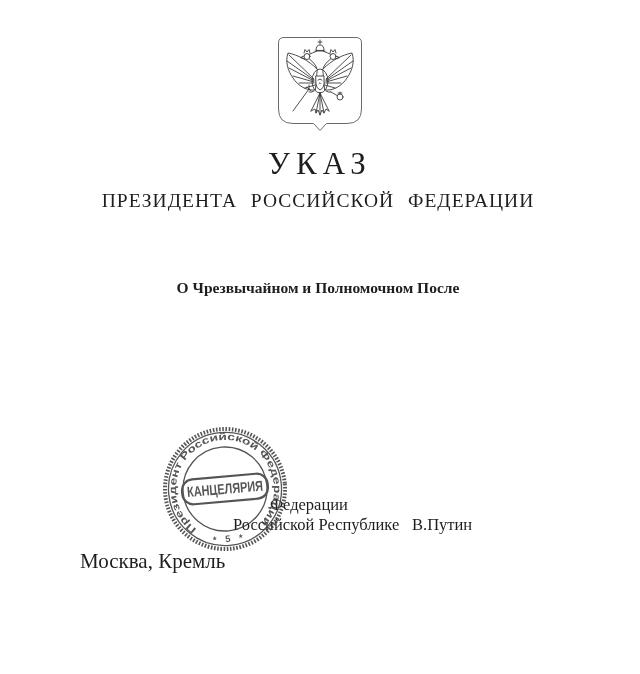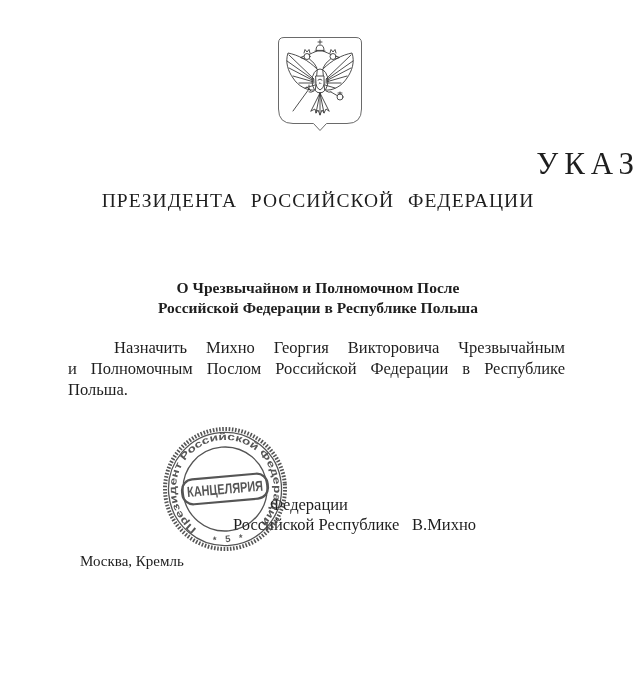--- a/index.html
+++ b/index.html
@@ -5,21 +5,21 @@
   html,body{margin:0;padding:0;background:#fff;}
   #page{
     position:relative;width:640px;height:674px;background:#ffffff;
     font-family:"Liberation Serif","DejaVu Serif",serif;color:#1e1e1e;
     overflow:hidden;
   }
   
   #emblem{position:absolute;left:278px;top:37px;width:84px;height:100px;}
   
   #decree-title{
-    position:absolute;left:0;top:146px;width:640px;text-align:right;
+    position:absolute;left:0;top:146px;width:640px;text-align:center;
     font-size:31px;letter-spacing:6px;font-weight:400;
   }
   #decree-subtitle{
     position:absolute;left:0;top:190px;width:636px;text-align:center;
     font-size:19.5px;letter-spacing:1px;word-spacing:8px;
   }
   
   #decree-heading{
     position:absolute;left:0;top:278px;width:636px;text-align:center;
     font-weight:bold;font-size:15.5px;line-height:20px;
@@ -37,21 +37,21 @@
   #sig-line2{left:233px;top:515px;}
   #sig-name{left:412px;top:515px;}
   
   #stamp{
     position:absolute;left:157px;top:421px;width:136px;height:136px;
     transform:rotate(-5deg);opacity:0.87;
     font-family:"Liberation Sans","DejaVu Sans",sans-serif;
   }
   
   #footer{
-    position:absolute;left:80px;top:551px;font-size:15px;line-height:21px;
+    position:absolute;left:80px;top:551px;font-size:21px;line-height:21px;
   }
 </style>
 </head>
 <body>
 
 <div id="page">
 
   <svg id="emblem" viewBox="0 0 84 100" aria-hidden="true">
 
     <path d="M6,0.5 H78 Q83.5,0.5 83.5,6 V72 Q83.5,86.5 69,86.5 H48.5 L42,93.5 L35.5,86.5 H15 Q0.5,86.5 0.5,72 V6 Q0.5,0.5 6,0.5 Z" fill="none" stroke="#6a6a6a" stroke-width="1"></path>
@@ -92,32 +92,26 @@
       <path d="M42,56 L33,74 M42,56 L38,76 M42,56 L42,78 M42,56 L46,76 M42,56 L51,74"></path>
       <path d="M33,74 L37,72 L38,76 L40,73 L42,78 L44,73 L46,76 L48,72 L51,74"></path>
     </g>
   </svg>
 
   <div id="decree-title">УКАЗ</div>
   <div id="decree-subtitle">ПРЕЗИДЕНТА РОССИЙСКОЙ ФЕДЕРАЦИИ</div>
 
   <div id="decree-heading">
     <div>О Чрезвычайном и Полномочном После</div>
-    <div>Российской Федерации в Республике Польша</div>
   </div>
 
-  <div id="decree-body">
-    <div class="just indent">Назначить Михно Георгия Викторовича Чрезвычайным</div>
-    <div class="just">и Полномочным Послом Российской Федерации в Республике</div>
-    <div>Польша.</div>
-  </div>
 
   <div id="sig-line1" class="sig">Федерации</div>
   <div id="sig-line2" class="sig">Российской Республике</div>
-  <div id="sig-name" class="sig">В.Михно</div>
+  <div id="sig-name" class="sig">В.Путин</div>
 
   <svg id="stamp" viewBox="-68 -68 136 136" aria-hidden="true">
     <g fill="none" stroke="#3c3c3c">
       <circle r="60" stroke-width="4" stroke-dasharray="1.6 1.6"></circle>
       <circle r="56.5" stroke-width="1.3"></circle>
       <circle r="42" stroke-width="1.3"></circle>
       <rect x="-43" y="-12.5" width="86" height="25" rx="11" stroke-width="2.2"></rect>
     </g>
     <path id="ringPath" d="M -31.5,37.5 A 49,49 0 1 1 31.5,37.5" fill="none" stroke="none"></path>
     <text font-size="10" font-weight="bold" fill="#3c3c3c">

